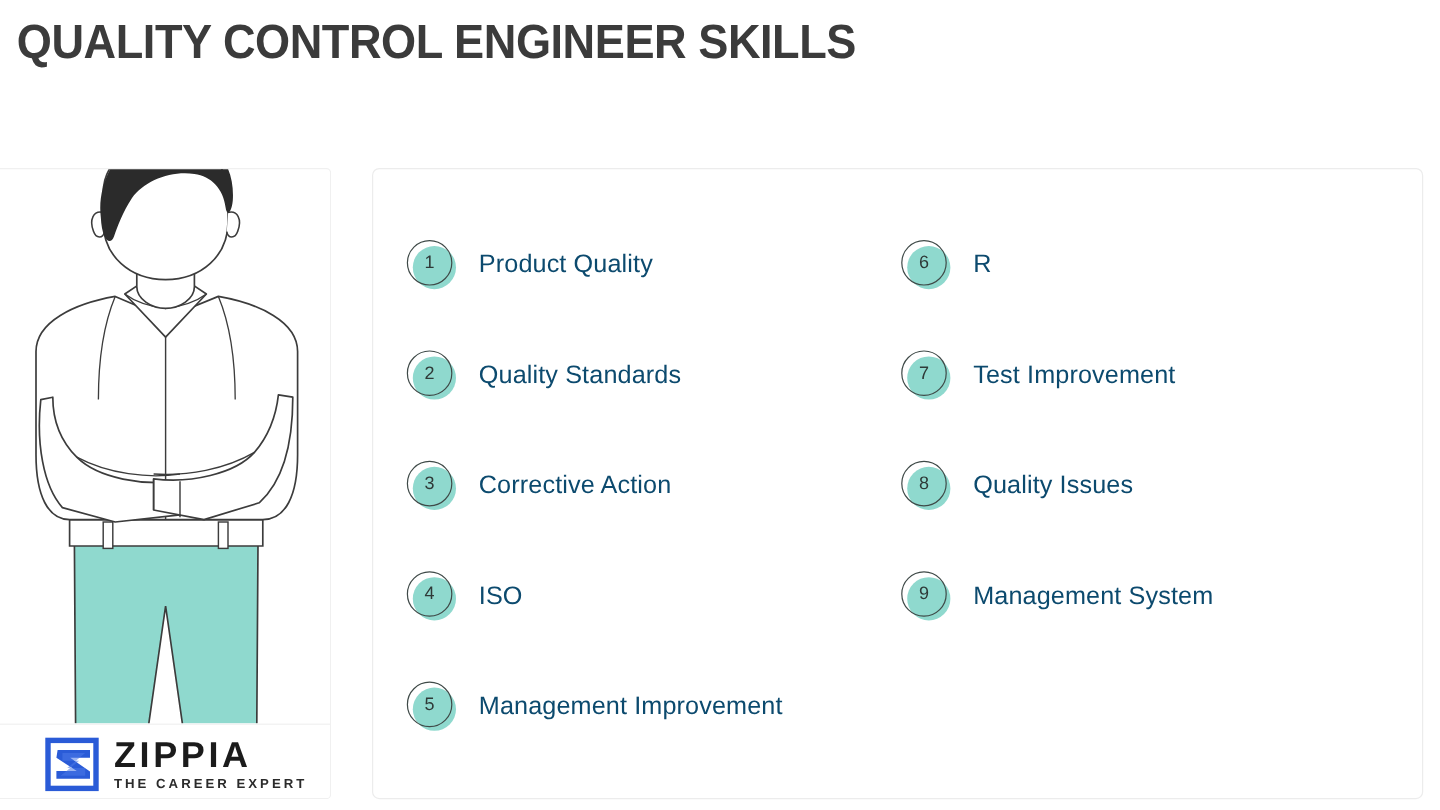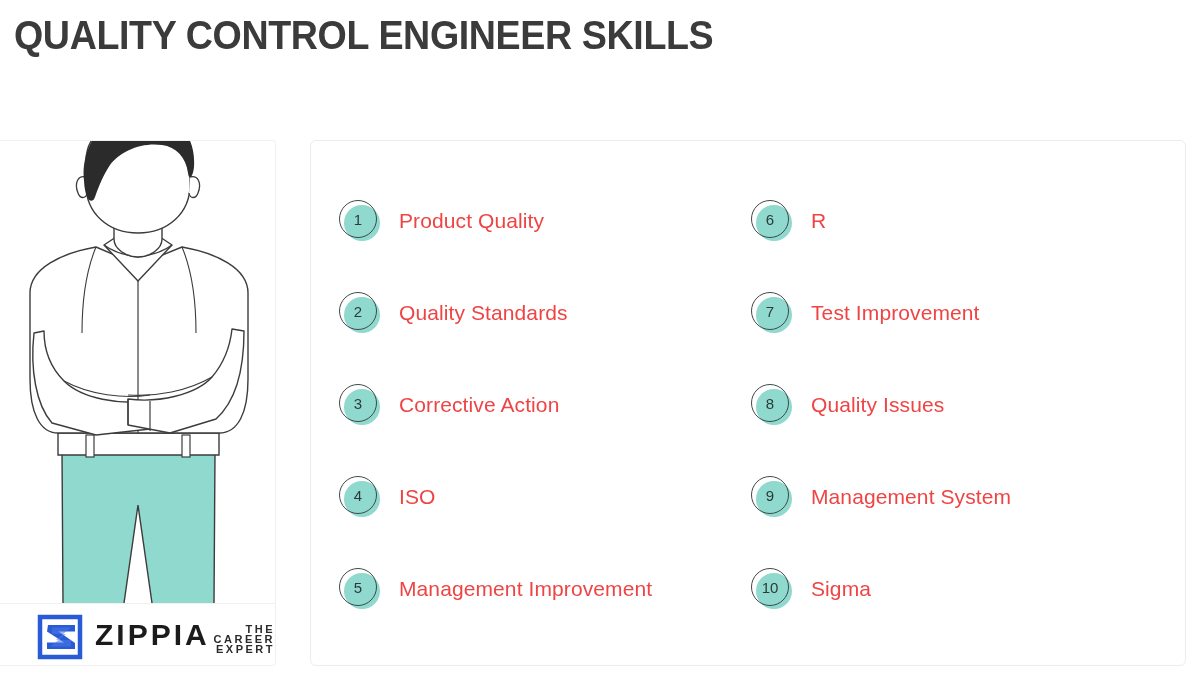--- a/index.html
+++ b/index.html
@@ -71,21 +71,21 @@
   
   .logo-wrap {
     position: absolute;
     left: 36px;
     top: 472px;
     display: flex;
     align-items: center;
     gap: 11px;
   }
   .logo-mark { width: 48px; height: 48px; display: block; flex: none; }
-  .logo-text-block { display: flex; flex-direction: row; text-align: right; }
+  .logo-text-block { display: flex; flex-direction: column; }
   .logo-word {
     font-size: 30px;
     line-height: 30px;
     font-weight: 700;
     letter-spacing: 3.0px;
     color: #1b1b1b;
     font-family: "Liberation Sans", sans-serif;
   }
   .logo-tag {
     margin-top: 4px;
@@ -159,21 +159,21 @@
     color: #2f3a38;
     font-weight: 400;
     font-family: "Liberation Sans", sans-serif;
     letter-spacing: 0px;
     transform: translateY(-0.5px);
   }
 
   .skill-label {
     font-size: 21px;
     line-height: 26px;
-    color: #ef4444;
+    color: #0c4a6e;
     font-weight: 400;
     letter-spacing: 0.1px;
     white-space: nowrap;
     font-family: "Liberation Sans", sans-serif;
   }
 </style>
 </head>
 <body>
 
 <div id="page">
@@ -333,26 +333,17 @@
       <div class="skill-row skills-col-right" style="grid-column:2;grid-row:4;">
         <span class="badge">
           <span class="blob"></span>
           <span class="ring">
             <span class="num">9</span>
           </span>
         </span>
         <span class="skill-label">Management System</span>
       </div>
 
-      <div class="skill-row skills-col-right" style="grid-column:2;grid-row:5;">
-        <span class="badge">
-          <span class="blob"></span>
-          <span class="ring">
-            <span class="num">10</span>
-          </span>
-        </span>
-        <span class="skill-label">Sigma</span>
-      </div>
 
     </div>
   </div>
 
 </div>
 
 </body></html>

